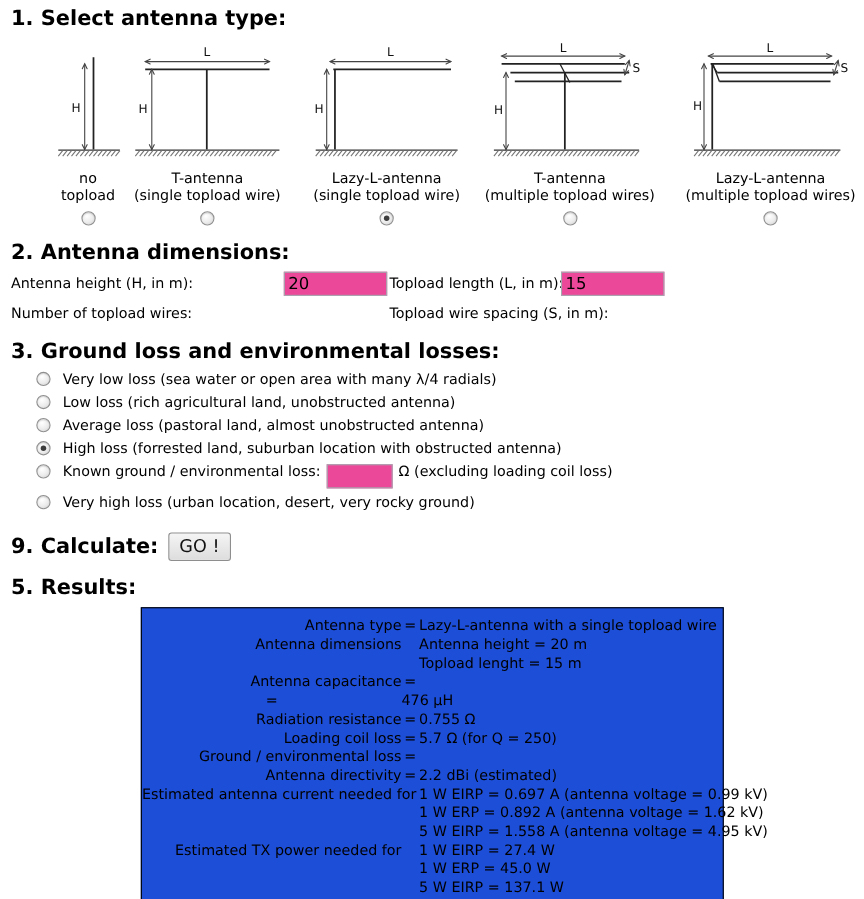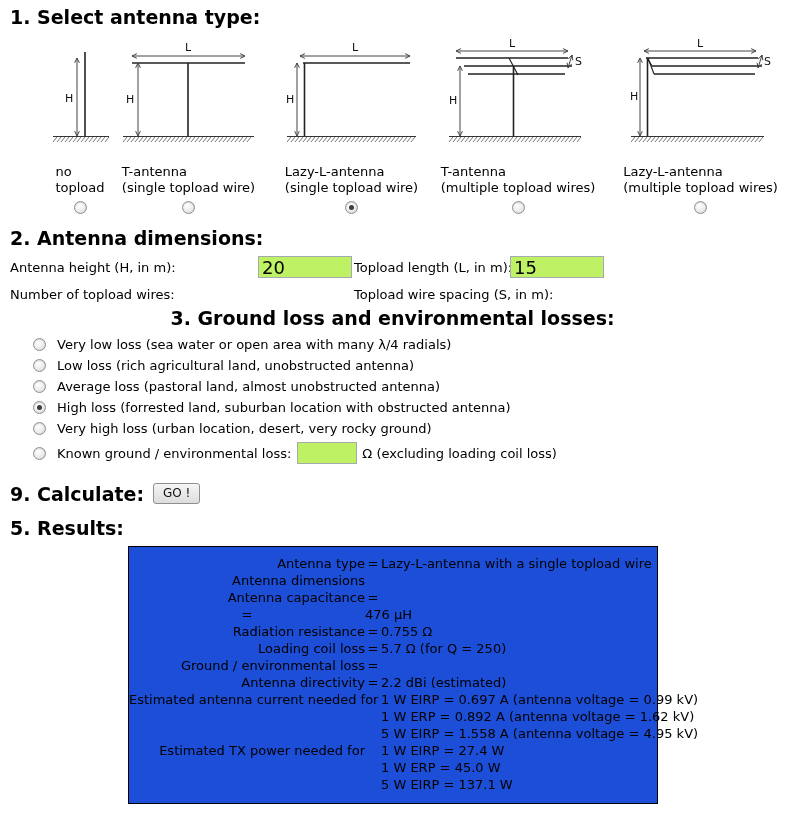--- a/index.html
+++ b/index.html
@@ -4,55 +4,55 @@
 <style>
   html,body{margin:0;padding:0;background:#fff;color:#000;}
   body{width:785px;font-family:"DejaVu Sans","Liberation Sans",sans-serif;font-size:13px;}
   .page{padding:9px 10px 20px 10px;}
   .heading{font-size:19px;font-weight:bold;line-height:16px;}
   .inline{display:inline;}
 
   
   .ant-row{display:flex;align-items:flex-start;margin-top:13px;}
   .ant-col{display:flex;flex-direction:column;align-items:center;flex:none;}
-  .ant-label{white-space:nowrap;line-height:16px;margin-top:18px;}
+  .ant-label{text-align:center;white-space:nowrap;line-height:16px;margin-top:8px;}
   svg text{font-size:11px;fill:#111;font-family:"DejaVu Sans","Liberation Sans",sans-serif;}
   .thin{stroke:#444;stroke-width:1;fill:none;}
   .head{stroke:#444;stroke-width:1;fill:none;stroke-linecap:round;}
   .wire{stroke:#222;stroke-width:1.6;fill:none;}
   .slant{stroke:#222;stroke-width:1.2;fill:none;}
   .hatch{stroke:#777;stroke-width:1;fill:none;}
   .gline{stroke:#333;stroke-width:1;}
 
   
   .radio{display:inline-block;width:11px;height:11px;border-radius:50%;
     border:1px solid #8f8f8f;flex:none;
     background:radial-gradient(circle at 38% 32%, #ffffff 0%, #ececec 55%, #cccccc 100%);
     box-shadow:inset 0 1px 1px rgba(0,0,0,0.12);}
   .radio.checked::after{content:"";display:block;width:5px;height:5px;margin:3px auto 0 auto;border-radius:50%;background:#3d3d3d;}
   .ant-col .radio{margin-top:5px;}
 
   
   .sec2{margin-top:16px;}
   .dims-grid{display:grid;grid-template-columns:248px 96px 156px 1fr;row-gap:9px;align-items:center;margin-top:10px;}
   .dim-label{padding-right:4px;white-space:nowrap;}
-  input.txt{width:86px;height:18px;border:1px solid #a5a9b0;font-family:inherit;font-size:18px;padding:1px 3px;background:#bef264;}
+  input.txt{width:86px;height:18px;border:1px solid #a5a9b0;font-family:inherit;font-size:15px;padding:1px 3px;background:#ec4899;}
   input.txt.small{width:52px;}
 
   
-  .sec3{margin-top:8px;text-align:center;}
+  .sec3{margin-top:18px;}
   .loss-list{margin-top:11px;}
-  .loss-row{display:flex;align-items:center;margin:0 0 6px 23px;line-height:15px;}
+  .loss-row{display:flex;align-items:flex-start;margin:0 0 6px 23px;line-height:15px;}
   .loss-row .radio{margin-right:11px;}
   .loss-row .suffix{margin-left:5px;}
   .loss-row input{margin-left:6px;}
 
   
   .calc-row{margin-top:19px;display:flex;align-items:center;}
-  .go-btn{margin-left:9px;font-family:inherit;font-size:12px;padding:2px 9px 3px 9px;
+  .go-btn{margin-left:9px;font-family:inherit;font-size:16px;padding:2px 9px 3px 9px;
     border:1px solid #8e8e8e;border-radius:3px;color:#111;
     background:linear-gradient(#f5f5f5,#dddddd);cursor:pointer;}
   .sec5{margin-top:16px;}
 
   .results-box{margin:10px 0 0 118px;width:528px;border:1px solid #000;
     padding:8px 0 10px 0;line-height:17px;}
   .res-row{display:grid;grid-template-columns:236px 16px 1fr;}
   .res-label{text-align:right;white-space:nowrap;}
   .res-eq{text-align:center;}
   .res-values div{white-space:nowrap;}
@@ -191,47 +191,51 @@
       <div class="loss-row">
         <span class="radio"></span>
         <span>Average loss (pastoral land, almost unobstructed antenna)</span>
       </div>
       <div class="loss-row">
         <span class="radio checked"></span>
         <span>High loss (forrested land, suburban location with obstructed antenna)</span>
       </div>
       <div class="loss-row">
         <span class="radio"></span>
-        <span>Very high loss (urban location, desert, very rocky ground)</span>
-      </div>
-      <div class="loss-row">
-        <span class="radio"></span>
         <span>Known ground / environmental loss:</span>
         <input class="txt small" type="text" value="" style="">
         <span class="suffix">Ω (excluding loading coil loss)</span>
+      </div>
+      <div class="loss-row">
+        <span class="radio"></span>
+        <span>Very high loss (urban location, desert, very rocky ground)</span>
       </div>
     </div>
 
   <div class="calc-row">
     <span class="heading inline">9. Calculate:</span>
     <button class="go-btn">GO !</button>
   </div>
 
   <div class="heading sec5">5. Results:</div>
   <div class="results-box" style="background: #1d4ed8; border-color: rgb(0, 0, 0);">
       <div class="res-row">
         <div class="res-label">Antenna type</div>
         <div class="res-eq">=</div>
         <div class="res-values">
           <div>Lazy-L-antenna with a single topload wire</div>
         </div>
       </div>
       <div class="res-row">
         <div class="res-label">Antenna dimensions</div>
         <div class="res-eq"></div>
+        <div class="res-values">
+          <div>Antenna height = 20 m</div>
+          <div>Topload lenght = 15 m</div>
+        </div>
       </div>
       <div class="res-row">
         <div class="res-label">Antenna capacitance</div>
         <div class="res-eq">=</div>
       </div>
       <div class="res-row">
         <div class="res-eq">=</div>
         <div class="res-values">
           <div>476 µH</div>
         </div>

